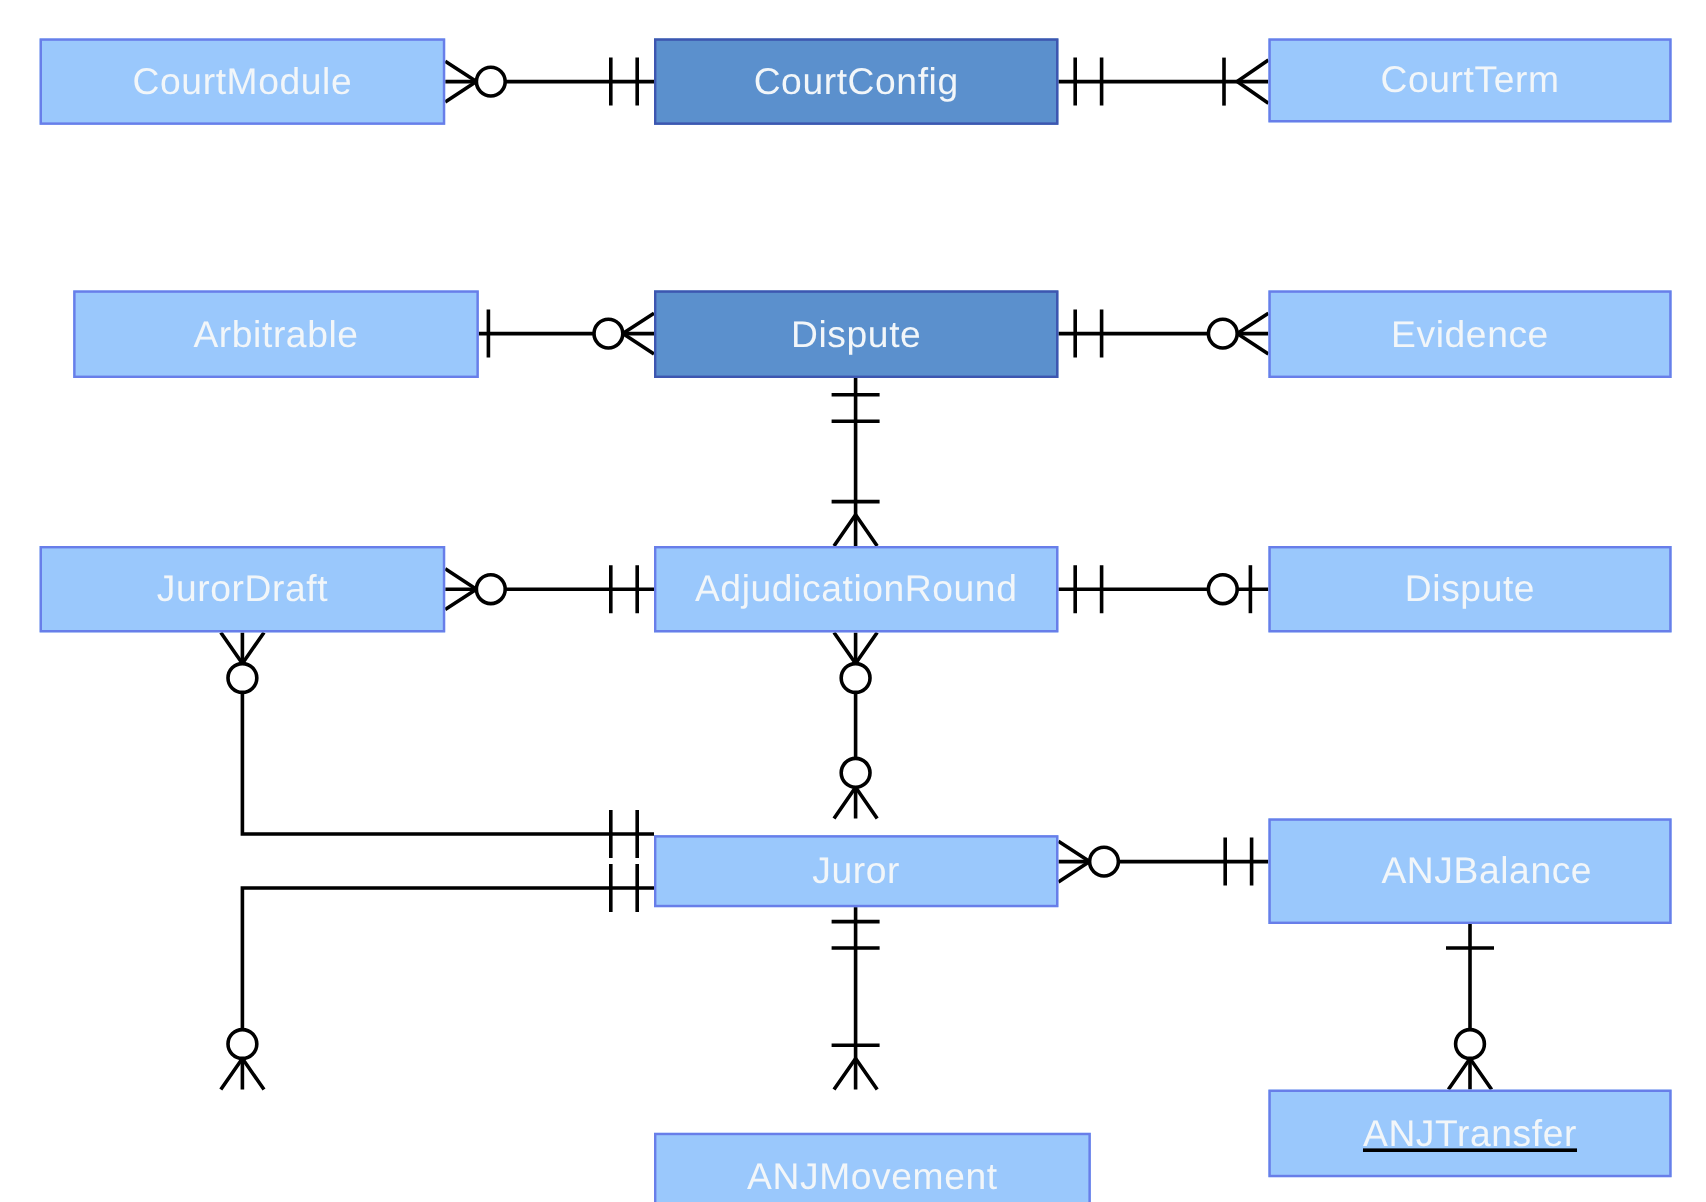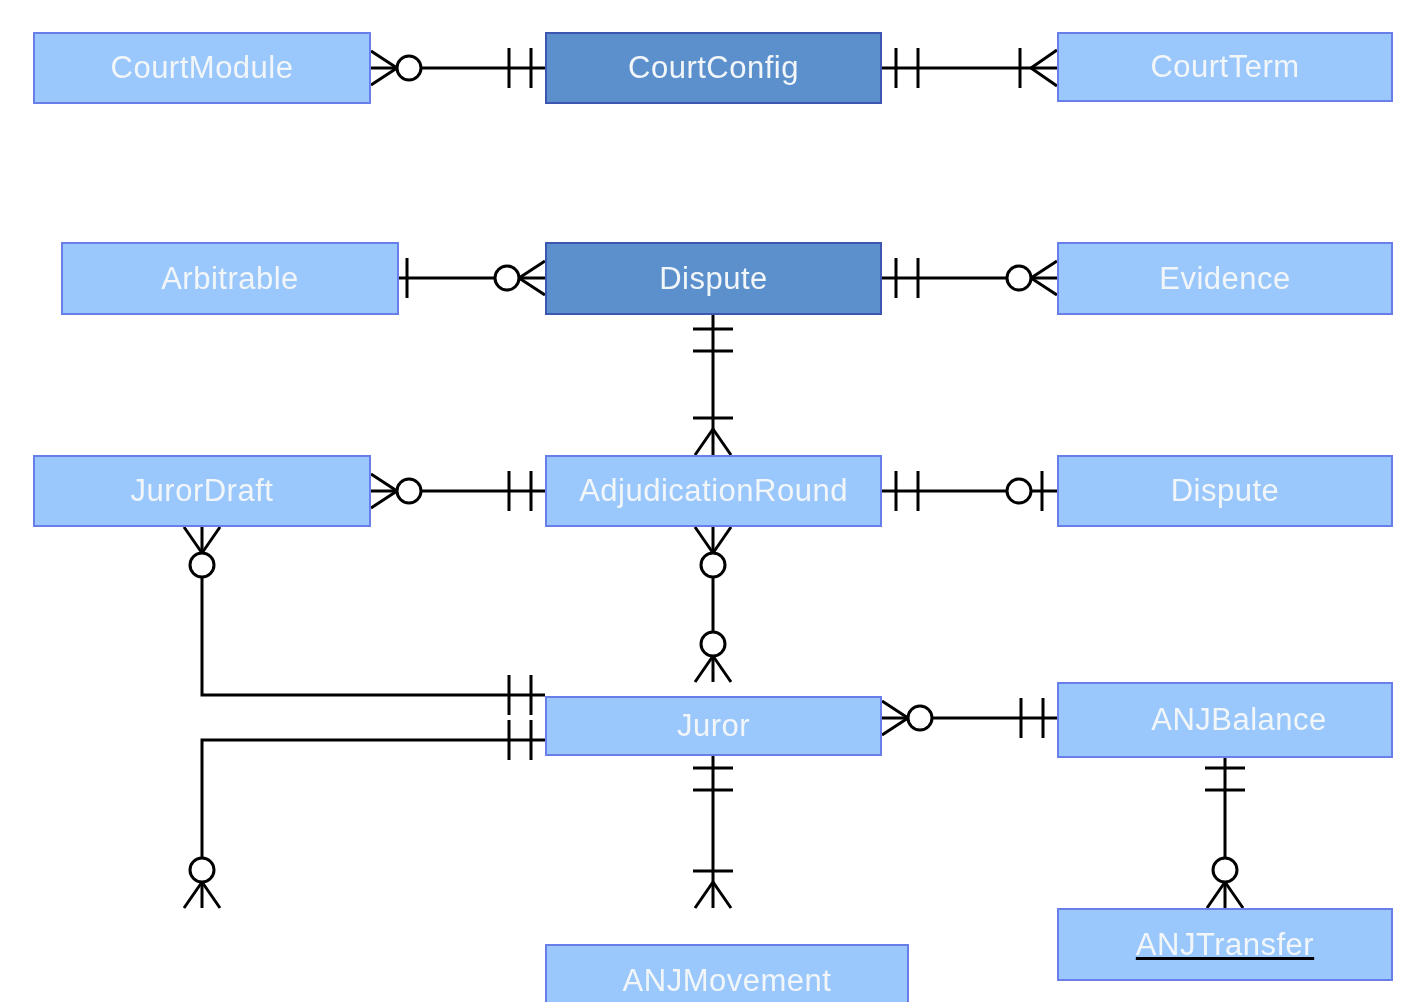--- a/index.html
+++ b/index.html
@@ -182,21 +182,21 @@
   <div class="entity" style="left:545px; top:455px; width:337px; height:72px;">
     <span class="entity-label">AdjudicationRound</span>
   </div>
   <div class="entity" style="left:1057px; top:455px; width:336px; height:72px;">
     <span class="entity-label">Dispute</span>
   </div>
 
   <div class="entity" style="left:545px; top:682px; width:337px; height:60px;margin-top:14px;">
     <span class="entity-label">Juror</span>
   </div>
-  <div class="entity" style="left:1057px; top:682px; width:336px; height:76px;padding-left:28px;">
+  <div class="entity" style="left:1057px; top:682px; width:336px; height:88px;padding-left:28px;">
     <span class="entity-label">ANJBalance</span>
   </div>
 
   <div class="entity" style="left:545px; top:944px; width:364px; height:73px;">
     <span class="entity-label">ANJMovement</span>
   </div>
   <div class="entity" style="left:1057px; top:908px; width:336px; height:73px;text-decoration:underline;">
     <span class="entity-label">ANJTransfer</span>
   </div>
 

